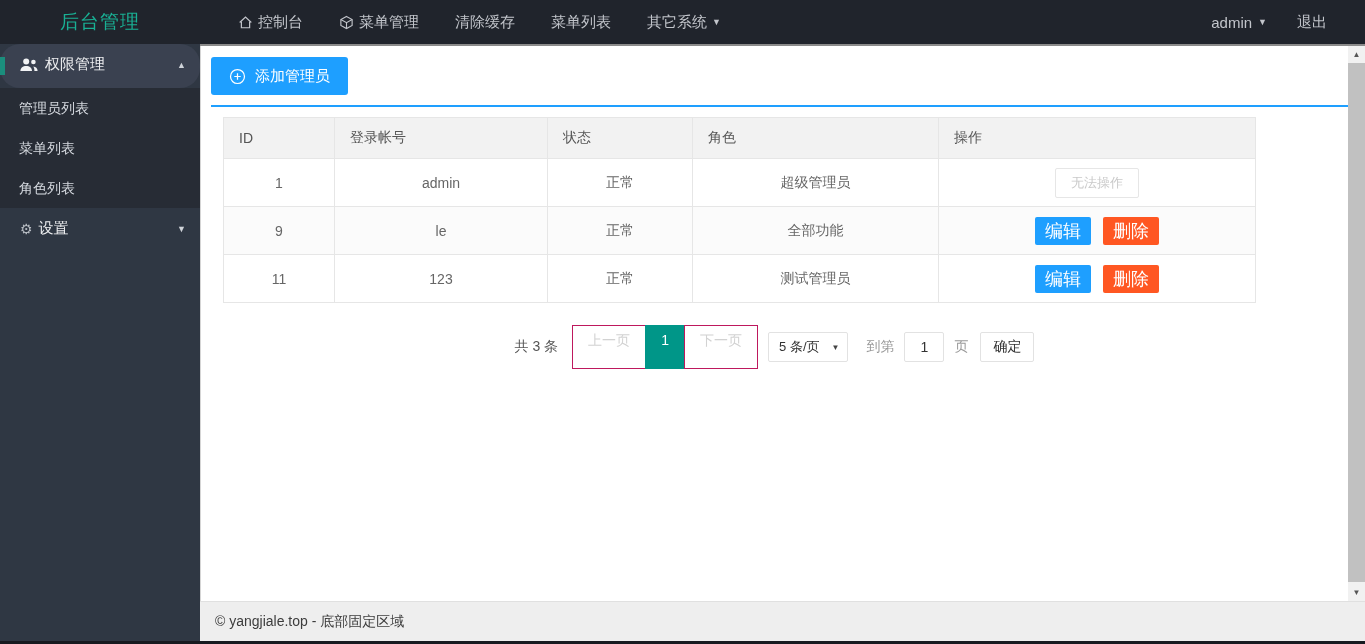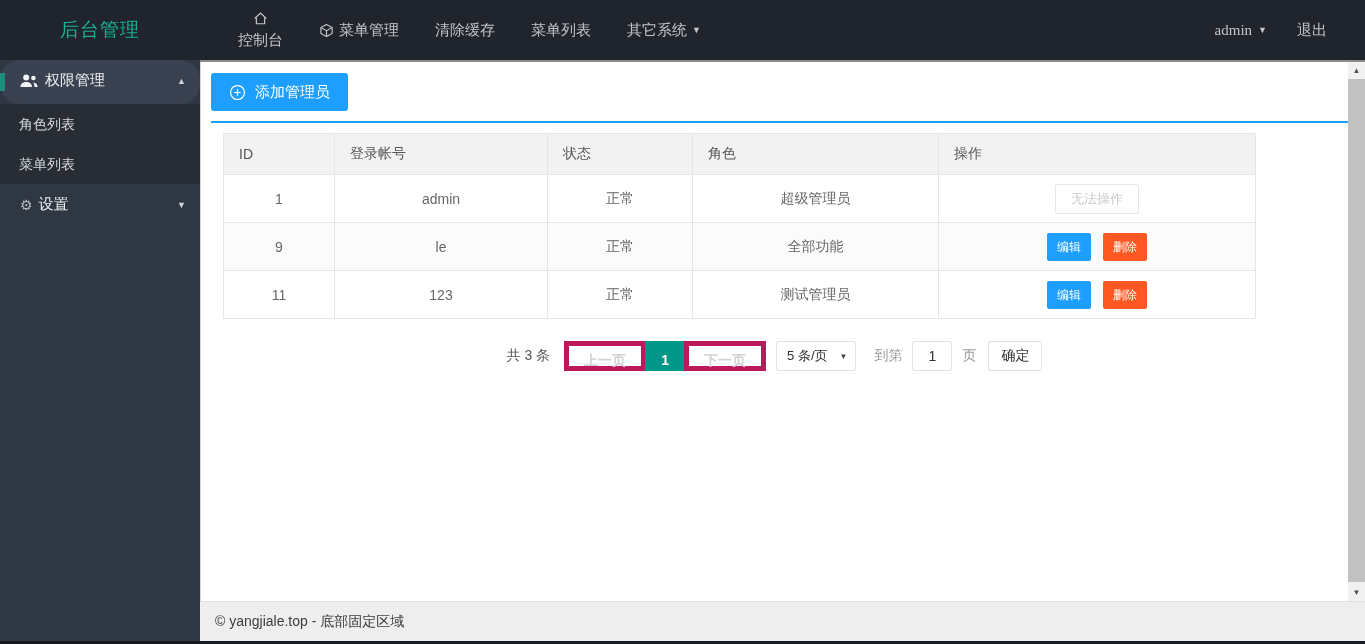--- a/index.html
+++ b/index.html
@@ -1,25 +1,25 @@
 <!DOCTYPE html>
 <html><head>
 <meta charset="utf-8">
 <style>
   * { margin:0; padding:0; box-sizing:border-box; }
   html,body { width:1365px; height:644px; background:#171a20; overflow:hidden; }
   body { font-family:"Liberation Sans","DejaVu Sans",sans-serif; }
   .app { width:1365px; height:641px; display:flex; flex-direction:column; }
 
   
-  header { height:60px; background:#20242c; display:flex; align-items:center; flex:none;font-family:Liberation Serif, serif; }
+  header { height:44px; background:#20242c; display:flex; align-items:center; flex:none; }
   .brand { width:200px; text-align:center; color:#19b094; font-size:19px; letter-spacing:1px; cursor:pointer; }
   .topnav { display:flex; align-items:center; }
   .nav-item { color:#c2c5cb; font-size:15px; margin-left:36px; display:flex; align-items:center; gap:5px; cursor:pointer; }
-  .nav-item:first-child { margin-left:38px;flex-direction:column; }
+  .nav-item:first-child { margin-left:38px; }
   .nav-item .ic { display:flex; align-items:center; }
   .caret { font-size:9px; line-height:1; }
   .nav-right { margin-left:auto; display:flex; align-items:center; gap:30px; padding-right:38px; color:#c2c5cb; font-size:15px; }
   .user-menu { display:flex; align-items:center; gap:6px; cursor:pointer; }
   .logout { cursor:pointer; }
 
   
   .main { flex:1; display:flex; min-height:0; }
   aside { width:200px; flex:none; background:#2f3743; color:#edeef0; }
   .side-group { height:44px; display:flex; align-items:center; padding:0 14px 3px 20px; font-size:15px; position:relative; cursor:pointer;border-radius:20px; }
@@ -40,31 +40,31 @@
              font-size:15px; display:inline-flex; align-items:center; gap:9px; cursor:pointer; }
   .blue-hr { height:2px; background:#1E9FFF; margin:10px -10px 0 0; }
 
   
   table { border-collapse:collapse; margin:10px 0 0 12px; width:1032px; font-size:14px; color:#666; text-align:center; table-layout:fixed; }
   th,td { border:1px solid #e6e6e6; }
   thead th { background:#f2f2f2; text-align:left; padding:11px 15px; font-weight:normal; color:#555; }
   tbody td { height:48px; padding:0 5px; }
   tbody tr.even { background:#fbfbfb; }
   .btn-sm { display:inline-block; height:28px; line-height:28px; padding:0 10px; border-radius:2px; color:#fff;
-            font-size:12px; border:none; cursor:pointer;font-family:Liberation Serif, serif; }
+            font-size:18px; border:none; cursor:pointer;font-family:Liberation Serif, serif; }
   .btn-edit { background:#1E9FFF; margin-right:8px; }
   .btn-del { background:#FF5722; }
   .btn-disabled { display:inline-block; height:30px; line-height:28px; padding:0 15px; background:#fff;
                   border:1px solid #e6e6e6; color:#c9c9c9; font-size:13px; border-radius:2px; cursor:not-allowed; }
 
   
   .pagination { margin-top:22px; display:flex; align-items:center; justify-content:center; font-size:14px; }
   .pg-total { color:#555; margin-right:14px; }
-  .page-btn { height:30px; line-height:28px; padding:0 15px; border:5px solid #be185d; background:#fff;
-              color:#d2d2d2; margin-left:-1px; cursor:default;font-weight:bold; }
+  .page-btn { height:44px; line-height:28px; padding:0 15px; border:1px solid #be185d; background:#fff;
+              color:#d2d2d2; margin-left:-1px; cursor:default; }
   .page-btn.first { margin-left:0; }
   .page-btn.current { background:#009688; border-color:#009688; color:#fff; min-width:40px; padding:0; text-align:center; cursor:pointer; }
   .select-box { height:30px; border:1px solid #e2e2e2; border-radius:2px; margin-left:10px; padding:0 8px 0 10px;
                 display:flex; align-items:center; gap:12px; font-size:13px; color:#333; background:#fff; cursor:pointer;text-align:right; }
   .sel-caret { font-size:8px; color:#444; }
   .goto-pre { color:#999; margin-left:18px; }
   .goto-input { width:40px; height:30px; border:1px solid #e2e2e2; border-radius:2px; text-align:center;
                 font-size:14px; color:#333; margin-left:10px; outline:none; }
   .goto-suf { color:#999; margin-left:10px; }
   .confirm-btn { height:30px; padding:0 12px; background:#fff; border:1px solid #e2e2e2; border-radius:2px;
@@ -136,22 +136,23 @@
             <circle cx="6.2" cy="3.6" r="3"></circle>
             <path d="M0.4 13 C0.4 9.8 2.9 7.9 6.2 7.9 C9.5 7.9 12 9.8 12 13 Z"></path>
             <circle cx="13.4" cy="4" r="2.3"></circle>
             <path d="M13 13 H17.6 C17.6 10.4 15.8 8.8 13.3 8.6 C14.1 9.8 14.5 11.3 14.4 13 Z"></path>
             </svg>
         </span>
         <span>权限管理</span>
         <span class="g-caret">▲</span>
       </div>
       <div class="submenu">
+        <div class="sub-item">管理员列表</div>
+        <div class="sub-item">菜单列表</div>
         <div class="sub-item">角色列表</div>
-        <div class="sub-item">菜单列表</div>
       </div>
       <div class="side-group">
         <span class="gear-glyph">⚙</span>
         <span>设置</span>
         <span class="g-caret">▼</span>
       </div>
     </aside>
 
     <div class="content-col">
       <div class="scroll-row">

